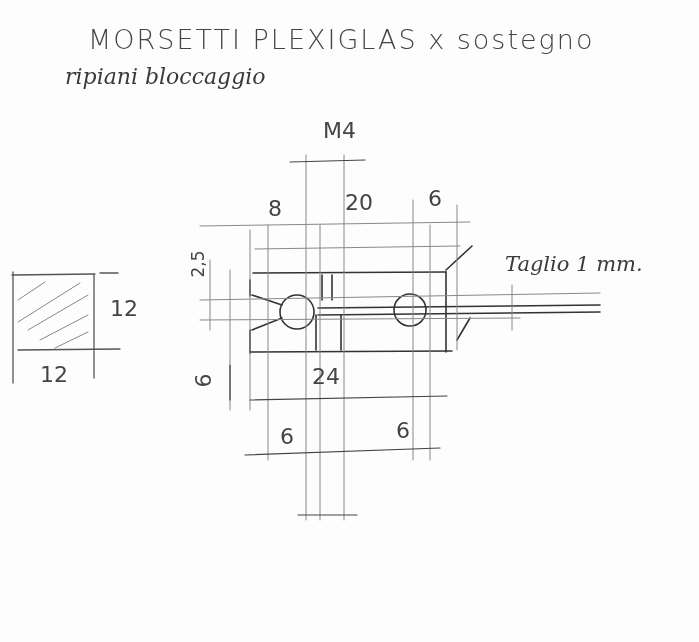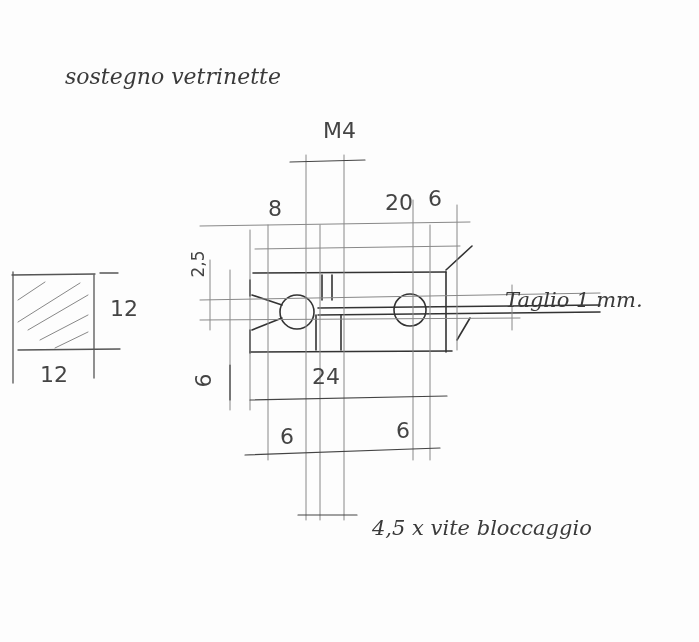--- a/index.html
+++ b/index.html
@@ -2,21 +2,21 @@
 <html><head>
 <meta charset="utf-8">
 <style>
   html, body { margin: 0; padding: 0; background: #fbfbfb; }
   #canvas { position: relative; width: 699px; height: 642px; background: #fdfdfd; overflow: hidden; }
   svg { position: absolute; left: 0; top: 0; }
   .lbl { position: absolute; font-family: "DejaVu Serif", serif; font-style: italic; color: #3a3a3a; white-space: nowrap; }
   .title { font-size: 27px; letter-spacing: 2px; font-style: normal; font-family: "DejaVu Sans", sans-serif; font-weight: 200; color: #444; }
   .sub { font-size: 22px; }
   .dim { font-size: 22px; font-family: "DejaVu Sans", sans-serif; font-style: normal; color: #444; }
-  .note { font-size: 21px; margin-top: 36px; }
+  .note { font-size: 21px; }
 </style>
 </head>
 <body>
 
 <div id="canvas">
   <svg width="699" height="642" viewBox="0 0 699 642">
     <g stroke="#555" stroke-width="1.3" fill="none" stroke-linecap="round">
 
       <g>
         <line x1="12" y1="275" x2="95" y2="274"></line>
@@ -74,30 +74,30 @@
       <g stroke="#444" stroke-width="1.2">
         <line x1="290" y1="162" x2="365" y2="160"></line>
         <line x1="250" y1="400" x2="447" y2="396"></line>
         <line x1="245" y1="455" x2="440" y2="448"></line>
         <line x1="298" y1="515" x2="357" y2="515"></line>
         <line x1="230" y1="365" x2="230" y2="400"></line>
       </g>
     </g>
   </svg>
 
-  <span class="lbl sub" style="left:65px;top:64px;">sostegno vetrinette</span>
+  <span class="lbl title" style="left:88px;top:24px;">MORSETTI PLEXIGLAS x sostegno</span>
+  <span class="lbl sub" style="left:65px;top:64px;">ripiani bloccaggio</span>
 
   <span class="lbl dim" style="left:110px;top:296px;">12</span>
   <span class="lbl dim" style="left:40px;top:362px;">12</span>
 
   <span class="lbl dim" style="left:323px;top:118px;font-size:22px;">M4</span>
   <span class="lbl dim" style="left:268px;top:196px;">8</span>
-  <span class="lbl dim" style="left:345px;top:190px;margin-left:40px;">20</span>
+  <span class="lbl dim" style="left:345px;top:190px;">20</span>
   <span class="lbl dim" style="left:428px;top:186px;">6</span>
   <span class="lbl dim" style="left:184px;top:254px;font-size:17px;transform:rotate(-90deg);">2,5</span>
   <span class="lbl dim" style="left:196px;top:368px;transform:rotate(-90deg);">6</span>
   <span class="lbl dim" style="left:312px;top:364px;">24</span>
   <span class="lbl dim" style="left:280px;top:424px;">6</span>
   <span class="lbl dim" style="left:396px;top:418px;">6</span>
 
   <span class="lbl note" style="left:505px;top:252px;">Taglio 1 mm.</span>
-  <span class="lbl note" style="left:372px;top:480px;">4,5 x vite bloccaggio</span>
 </div>
 
 </body></html>

